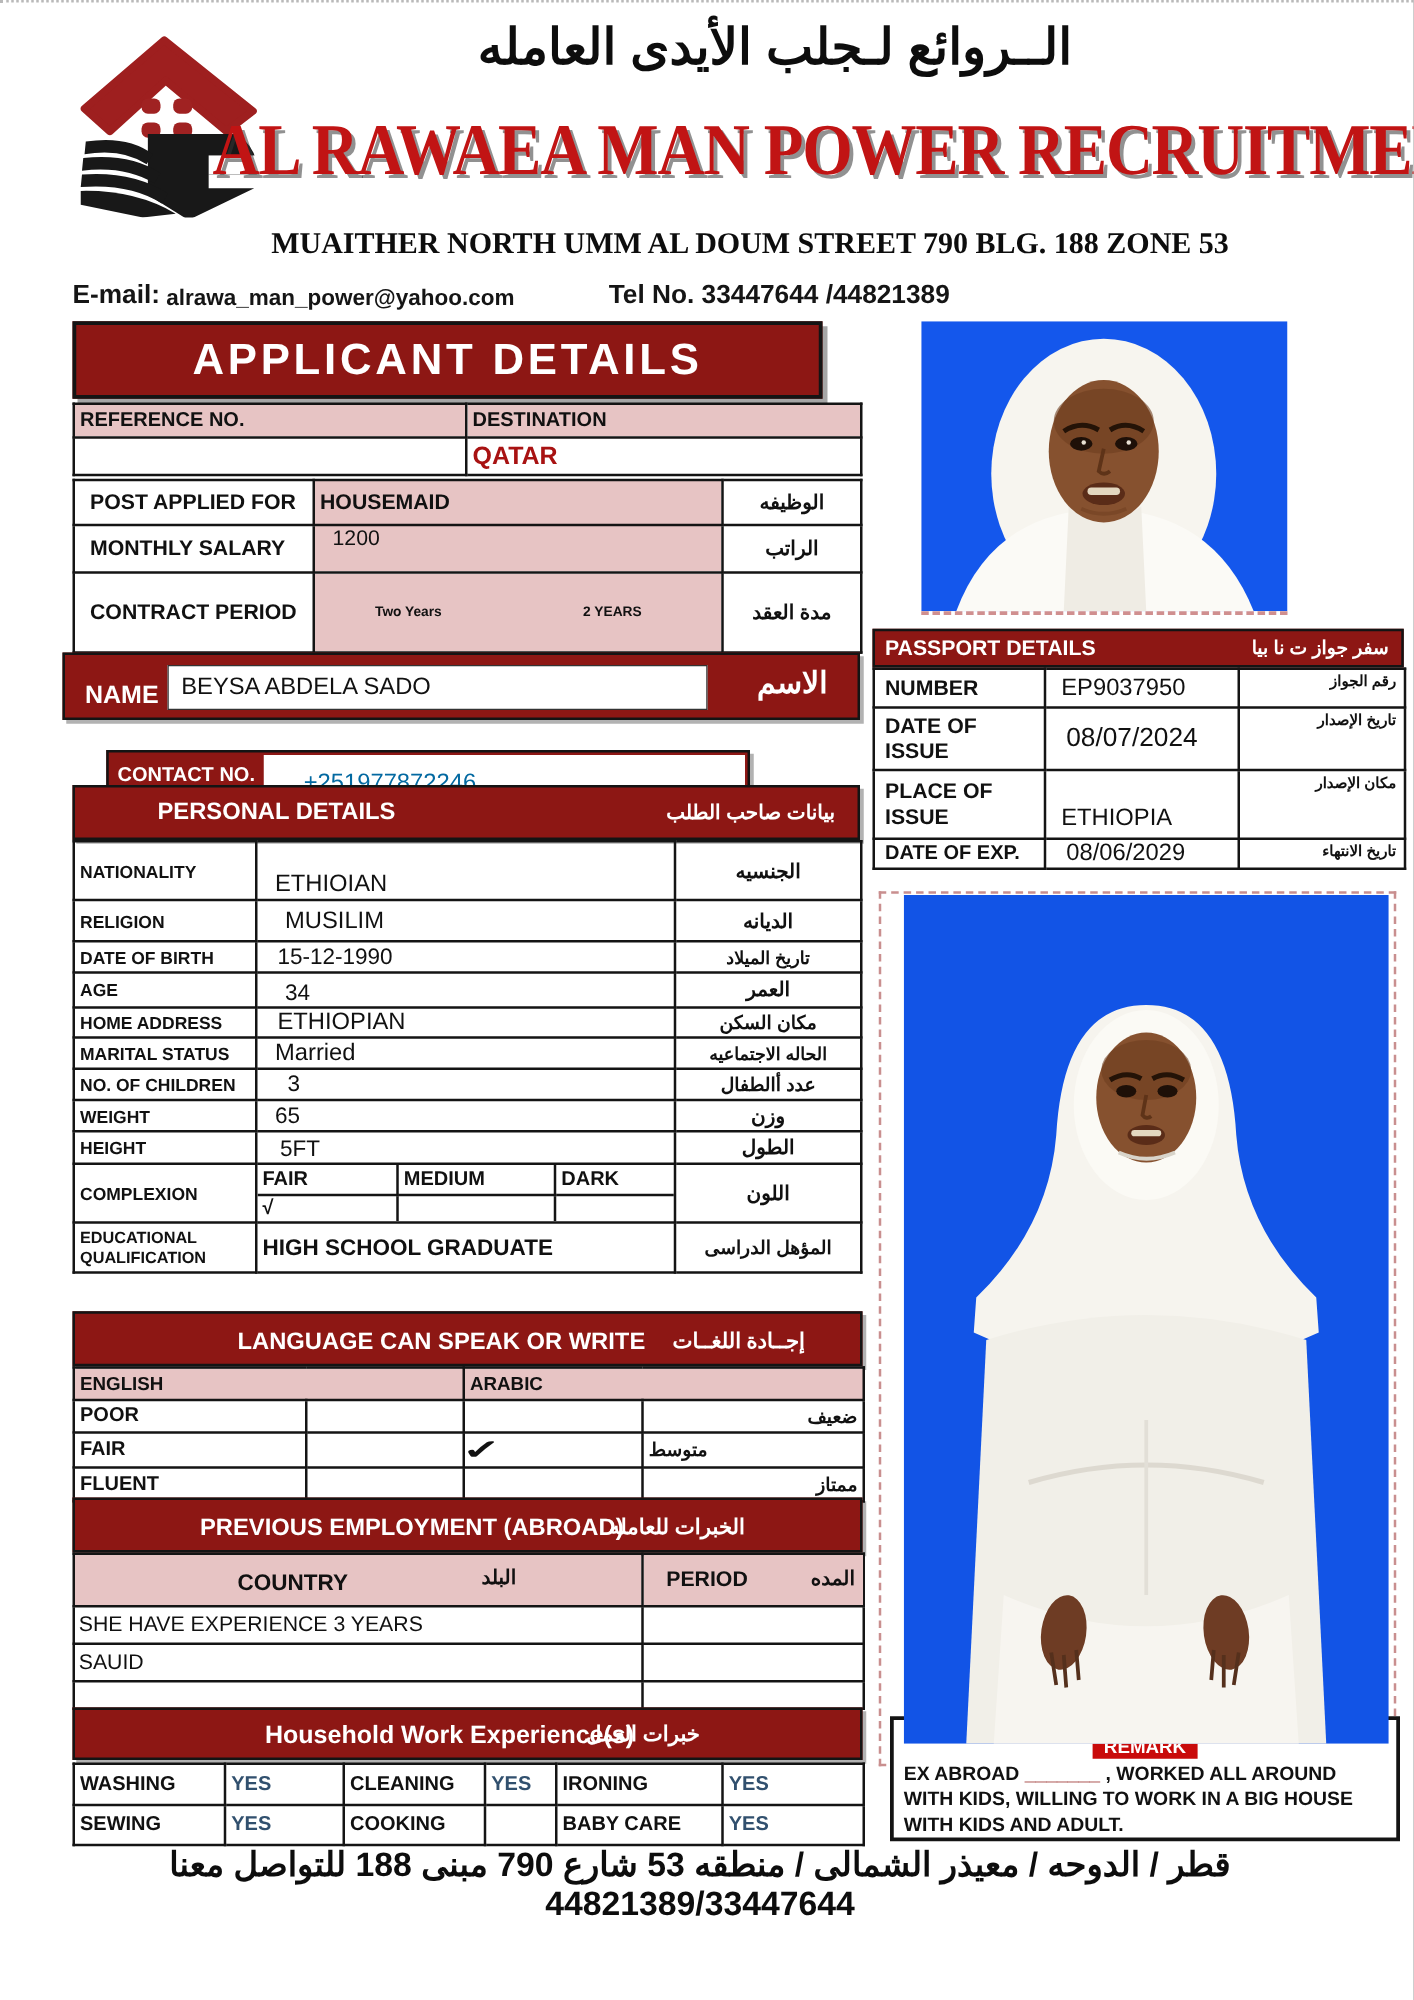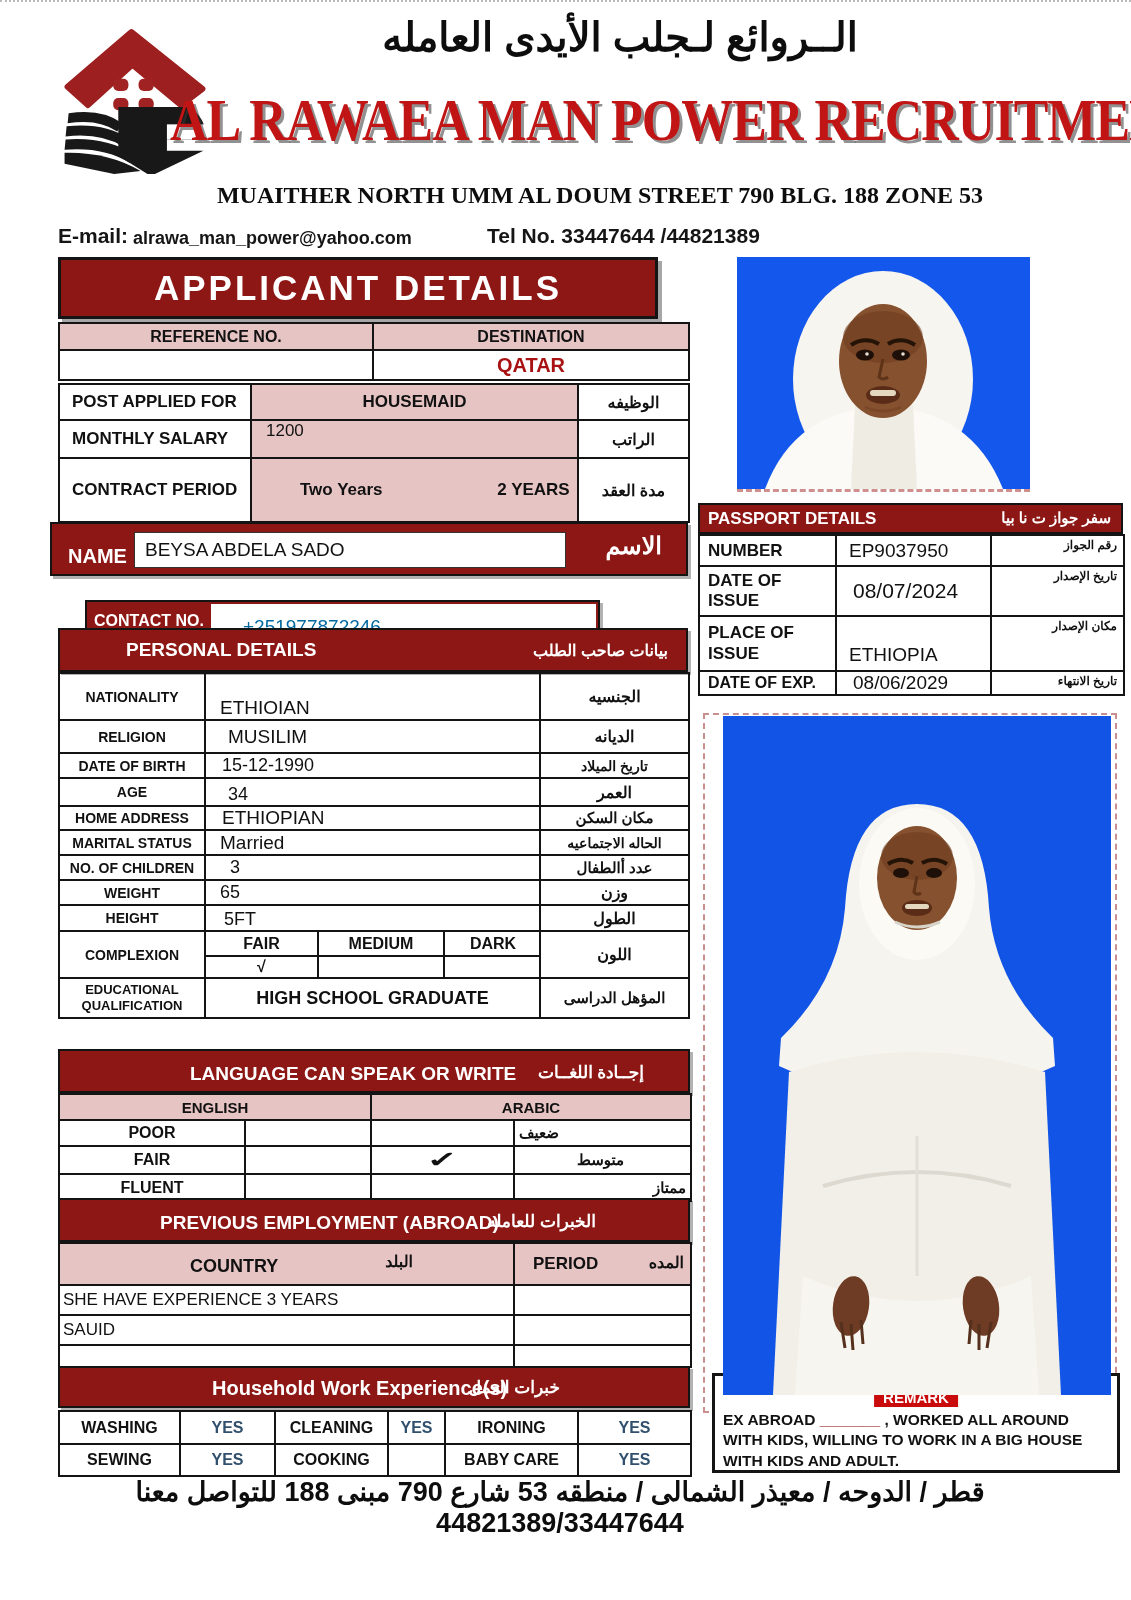--- a/index.html
+++ b/index.html
@@ -6,21 +6,21 @@
   .page{position:relative;width:1131px;height:1600px;background:#ffffff;overflow:hidden;
         font-family:"Liberation Sans",sans-serif;color:#111;}
   .abs{position:absolute;box-sizing:border-box;}
   .serif{font-family:"Liberation Serif",serif;}
   .darkred{background:#8d1714;color:#fff;}
   .shadow{box-shadow:4px 4px 0 rgba(0,0,0,.35);}
   table{border-collapse:collapse;table-layout:fixed;}
   td{border:2px solid #141414;box-sizing:border-box;padding:0 4px;overflow:hidden;}
   .pink{background:#e7c4c4;}
   .bold{font-weight:bold;}
-  .ctr{text-align:center;}
+  .ctr{}
   .vb{vertical-align:bottom;}
   .arlbl{font-weight:bold;text-align:center;font-size:16px;}
   .navy{color:#31506e;font-weight:bold;}
   .hdrbar{border:2px solid #141414;display:flex;align-items:center;box-shadow:3px 3px 0 rgba(0,0,0,.30);}
   .dotted-top{border-top:2px dotted #b9b9b9;}
   .check{display:inline-block;transform:scaleX(1.7);font-size:22px;font-weight:bold;}
 </style>
 </head>
 <body>
 
@@ -85,21 +85,21 @@
       <td class="pink bold ctr" style="font-size:17px;">HOUSEMAID</td>
       <td class="arlbl">الوظيفه</td>
     </tr>
     <tr style="height:38px;">
       <td class="bold" style="font-size:17px;padding-left:12px;">MONTHLY SALARY</td>
       <td class="pink" style="font-size:17px;padding-left:14px;vertical-align:top;">1200</td>
       <td class="arlbl">الراتب</td>
     </tr>
     <tr style="height:64px;">
       <td class="bold" style="font-size:17px;padding-left:12px;">CONTRACT PERIOD</td>
-      <td class="pink bold" style="font-size:17px;">
+      <td class="pink bold" style="font-size:11px;">
         <span style="padding-left:44px;">Two Years</span>
         <span style="padding-left:110px;">2 YEARS</span>
       </td>
       <td class="arlbl">مدة العقد</td>
     </tr>
   </tbody>
     </table>
 
   <div class="abs darkred hdrbar" style="left:50px;top:520px;width:638px;height:54px;">
     <span class="bold" style="font-size:20px;margin-left:16px;margin-top:14px;">NAME</span>
@@ -217,27 +217,27 @@
       </colgroup>
     <tbody>
         <tr style="height:26px;">
       <td colspan="2" class="pink bold ctr" style="font-size:15px;">ENGLISH</td>
       <td colspan="2" class="pink bold ctr" style="font-size:15px;">ARABIC</td>
     </tr>
     <tr style="height:26px;">
       <td class="bold ctr" style="font-size:16px;">POOR</td>
       <td></td>
       <td class="ctr"></td>
-      <td class="bold" style="font-size:15px;padding-right:4px;">ضعيف</td>
+      <td class="bold" style="font-size:15px;text-align:right;padding-right:4px;">ضعيف</td>
     </tr>
     <tr style="height:26px;">
       <td class="bold ctr" style="font-size:16px;">FAIR</td>
       <td></td>
       <td class="ctr"><span class="check">✓</span></td>
-      <td class="bold" style="font-size:15px;text-align:center;padding-right:8px;">متوسط</td>
+      <td class="bold" style="font-size:15px;text-align:left;padding-right:8px;">متوسط</td>
     </tr>
     <tr style="height:27px;">
       <td class="bold ctr" style="font-size:16px;">FLUENT</td>
       <td></td>
       <td class="ctr"></td>
       <td class="bold" style="font-size:15px;text-align:right;padding-right:4px;">ممتاز</td>
     </tr>
   </tbody>
     </table>
 

